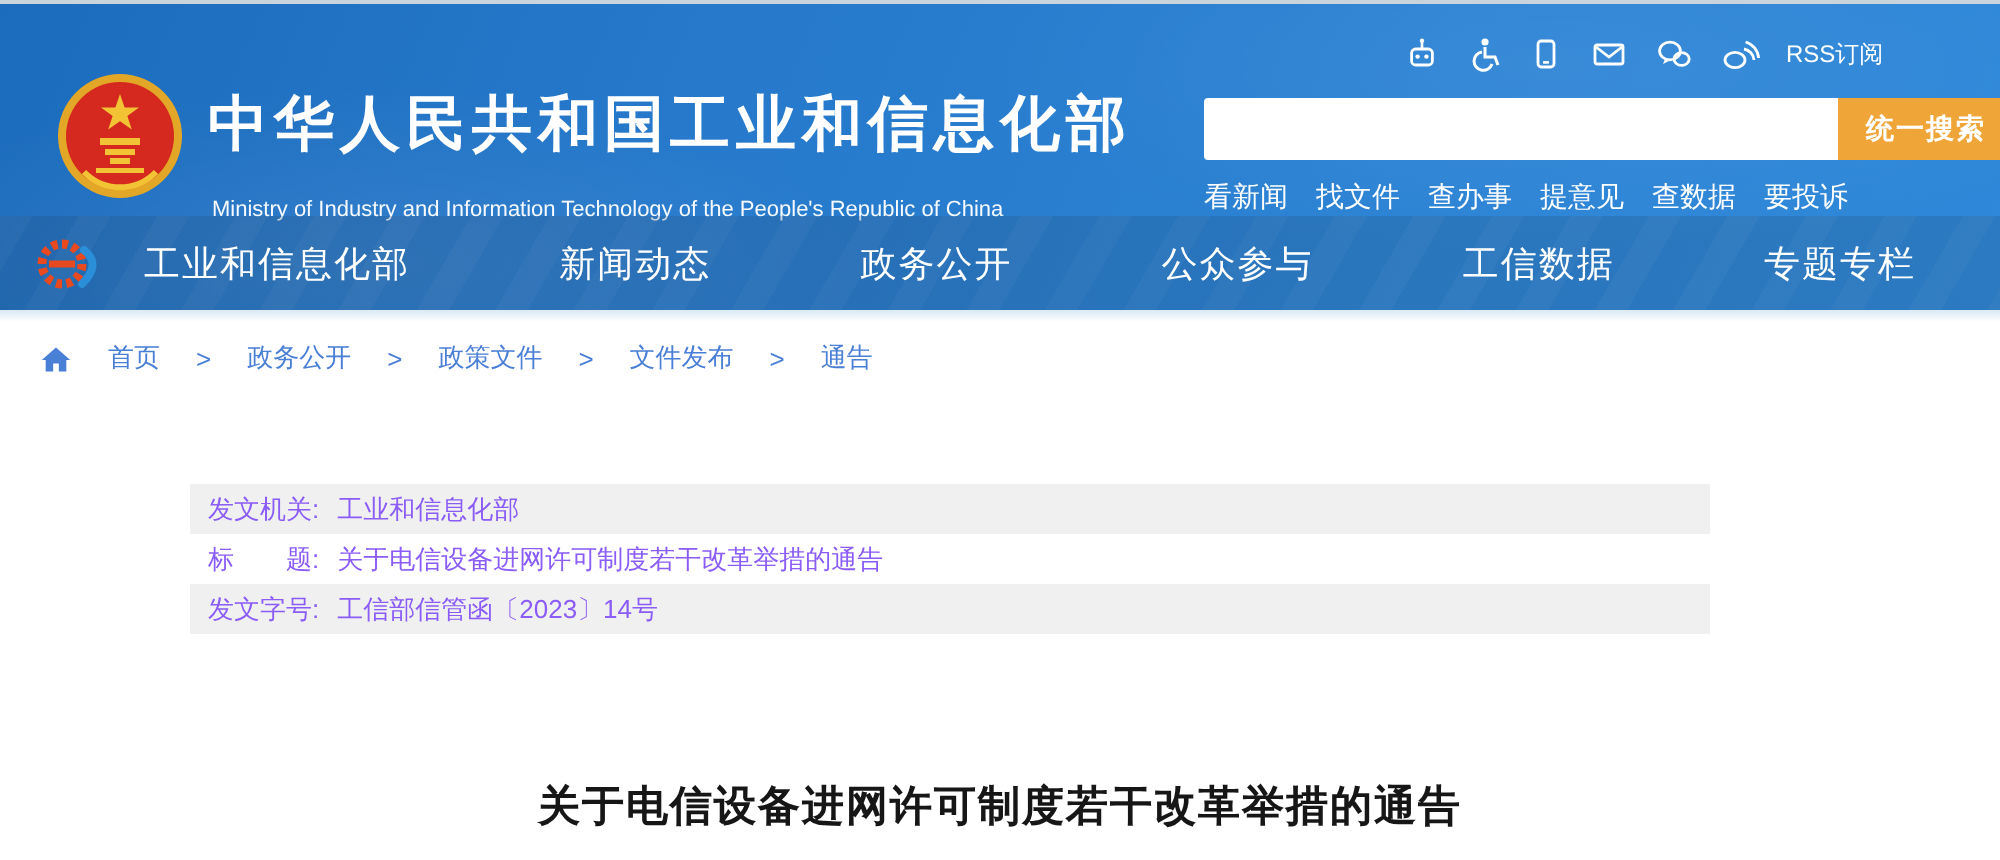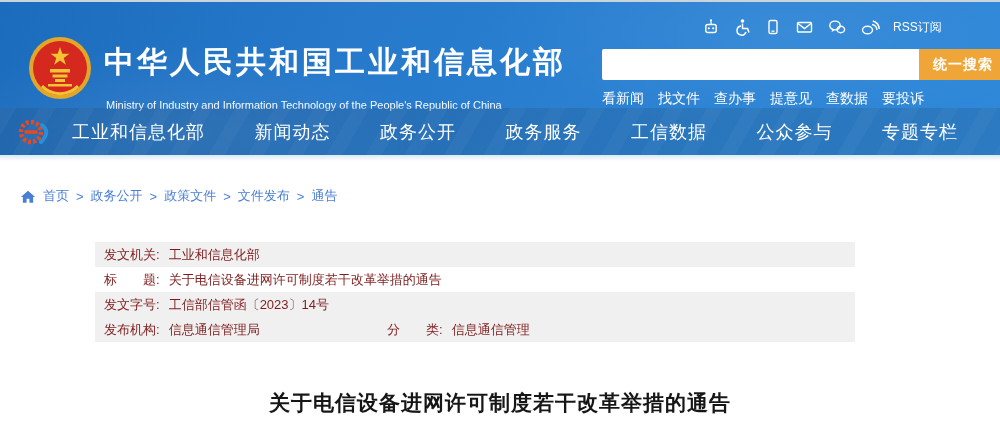--- a/index.html
+++ b/index.html
@@ -34,26 +34,26 @@
   .navbar { position:absolute; left:0; bottom:0; width:100%; height:47px; background:rgba(36,75,108,.22); }
   .navbar::before { content:""; position:absolute; inset:0;
         background:repeating-linear-gradient(120deg, rgba(255,255,255,.03) 0 14px, transparent 14px 34px); }
   .navlogo { position:absolute; left:16px; top:8px; }
   .navitems { position:absolute; left:72px; right:42px; top:0; height:47px; display:flex; justify-content:space-between; align-items:center; }
   .navitems span { color:#ffffff; font-size:18px; letter-spacing:1px; cursor:pointer; white-space:nowrap; }
 
   .fade { position:absolute; top:155px; left:0; width:100%; height:6px; background:linear-gradient(#d9e9f4,#ffffff); }
 
   
-  .breadcrumb { position:absolute; left:20px; top:187px; display:flex; align-items:center; gap:7px; font-size:13px; color:#4a7fd6; }
+  .breadcrumb { position:absolute; left:20px; top:170px; display:flex; align-items:center; gap:18px; font-size:13px; color:#4a7fd6; }
   .breadcrumb .bc-item { cursor:pointer; }
   .breadcrumb .sep { color:#4a7fd6; }
 
   
-  .doc-table { position:absolute; left:95px; top:242px; width:760px; font-size:13px; color:#7f1d1d; }
+  .doc-table { position:absolute; left:95px; top:242px; width:760px; font-size:13px; color:#8b5cf6; }
   .doc-table .row { height:25px; line-height:25px; position:relative; padding-left:9px; white-space:nowrap; }
   .doc-table .row.gray { background:#f0f0f0; }
   .doc-table .lbl { margin-right:9px; }
   .doc-table .cell2 { position:absolute; left:292px; top:0; }
 
   
   .article-title { position:absolute; left:0; top:389px; width:1000px; text-align:center; font-size:21px; font-weight:700; color:#161616; letter-spacing:1px; }
 </style>
 </head>
 <body>
@@ -128,23 +128,22 @@
     <div class="navbar">
       <svg class="navlogo" width="40" height="32" viewBox="0 0 40 32">
         <circle cx="15" cy="16" r="10" fill="none" stroke="#e8491f" stroke-width="4.5" stroke-dasharray="3 2.2"></circle>
         <path d="M8.5 16 h13" stroke="#e8491f" stroke-width="3.5"></path>
         <path d="M26 9 q9 7 -1 17" fill="none" stroke="#2a8fd8" stroke-width="4" stroke-linecap="round"></path>
       </svg>
       <div class="navitems">
         <span>工业和信息化部</span>
         <span>新闻动态</span>
         <span>政务公开</span>
-        <span>政务服务</span>
+        <span>公众参与</span>
         <span>工信数据</span>
-        <span>公众参与</span>
         <span>专题专栏</span>
       </div>
     </div>
   </div>
 
   <div class="fade"></div>
 
   <div class="breadcrumb">
     <svg width="16" height="15" viewBox="0 0 18 16">
       <polygon fill="#4a7fd6" points="9,1.5 17,8.5 14.8,8.5 14.8,15 10.6,15 10.6,10.6 7.4,10.6 7.4,15 3.2,15 3.2,8.5 1,8.5"></polygon>
@@ -163,20 +162,16 @@
   <div class="doc-table">
     <div class="row gray">
       <span class="lbl">发文机关:</span><span class="val">工业和信息化部</span>
     </div>
     <div class="row">
       <span class="lbl">标　　题:</span><span class="val">关于电信设备进网许可制度若干改革举措的通告</span>
     </div>
     <div class="row gray">
       <span class="lbl">发文字号:</span><span class="val">工信部信管函〔2023〕14号</span>
     </div>
-    <div class="row gray">
-      <span class="lbl">发布机构:</span><span class="val">信息通信管理局</span>
-      <span class="cell2"><span class="lbl">分　　类:</span><span class="val">信息通信管理</span></span>
-    </div>
   </div>
 
   <h1 class="article-title">关于电信设备进网许可制度若干改革举措的通告</h1>
 </div>
 
 </body></html>

